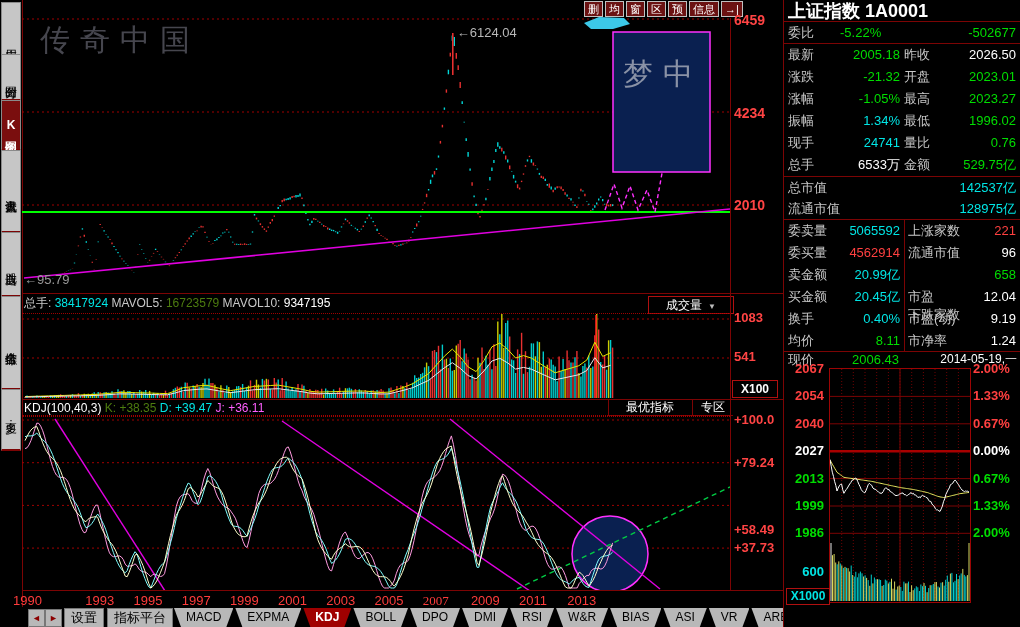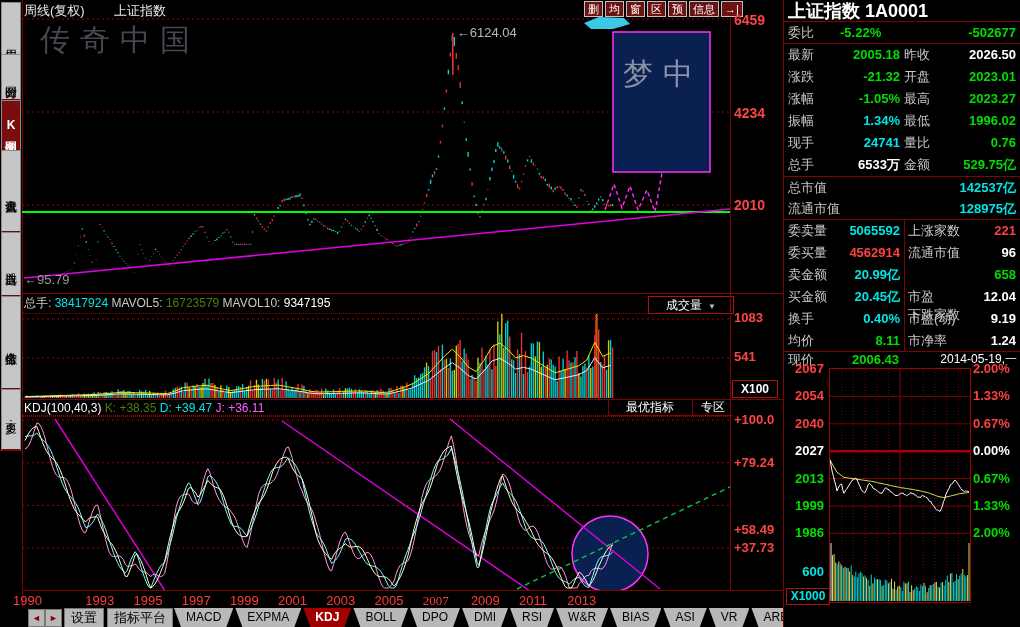--- a/index.html
+++ b/index.html
@@ -4,21 +4,21 @@
 <style>
   html,body{margin:0;padding:0;background:#000;}
   #app{position:relative;width:1020px;height:627px;background:#000;overflow:hidden;
        font-family:"Liberation Sans","DejaVu Sans",sans-serif;-webkit-font-smoothing:none;}
   .abs{position:absolute;}
   .divider{position:absolute;background:#7c0404;}
   .dividerDot{position:absolute;border-top:1px dotted #a00000;}
   .gray{color:#c8c8c8}.green{color:#00dd00}.cyan{color:#00e5e5}.red{color:#ff4040}
   .white{color:#ffffff}.yellow{color:#4d7c0f}.magenta{color:#ff5fff}
   .lab{color:#c8c8c8;font-size:13px}
-  .val{font-weight:bold;font-size:13px}
+  .val{font-weight:normal;font-size:13px}
   
   #sidebar{position:absolute;left:0;top:0;width:22px;height:627px;background:#000;border-right:1px solid #7c0404;}
   .sb-item{position:absolute;left:1px;width:18px;background:#c6c6c6;color:#000;
            writing-mode:vertical-rl;text-orientation:upright;font-size:12px;line-height:18px;
            display:flex;align-items:center;justify-content:center;
            border:1px solid #8a8a8a;border-bottom:2px solid #7c0404;cursor:pointer;}
   .sb-item.sel{background:#7a0e0e;color:#fff;font-weight:bold;}
   #sb-icon{position:absolute;left:3px;top:4px;font-size:8px;color:#222;}
   
   #main{position:absolute;left:22px;top:0;width:761px;height:607px;}
@@ -72,24 +72,20 @@
   <div class="sb-item" style="top: 2px; height: 50px; padding-top: 12px;">应用</div>
       <div class="sb-item" style="top: 54px; height: 44px;">分时图</div>
       <div class="sb-item sel" style="top: 100px; height: 48px;">K线图</div>
       <div class="sb-item" style="top: 150px; height: 80px;">大盘资讯</div>
       <div class="sb-item" style="top: 232px; height: 62px;">自选股</div>
       <div class="sb-item" style="top: 296px; height: 91px;">综合排名</div>
       <div class="sb-item" style="top: 389px; height: 59px;">更多·</div>
     </div>
 
   <div id="main">
-    <div id="chart-header">
-      <span class="abs" style="left:2px;top:2px">周线(复权)</span>
-      <span class="abs" style="left:92px;top:2px">上证指数</span>
-    </div>
     <div id="top-btns">
         <div class="tbtn">删</div>
         <div class="tbtn">均</div>
         <div class="tbtn">窗</div>
         <div class="tbtn">区</div>
         <div class="tbtn">预</div>
         <div class="tbtn">信息</div>
         <div class="tbtn">→|</div>
       </div>
     <div id="watermark">传奇中国</div>

